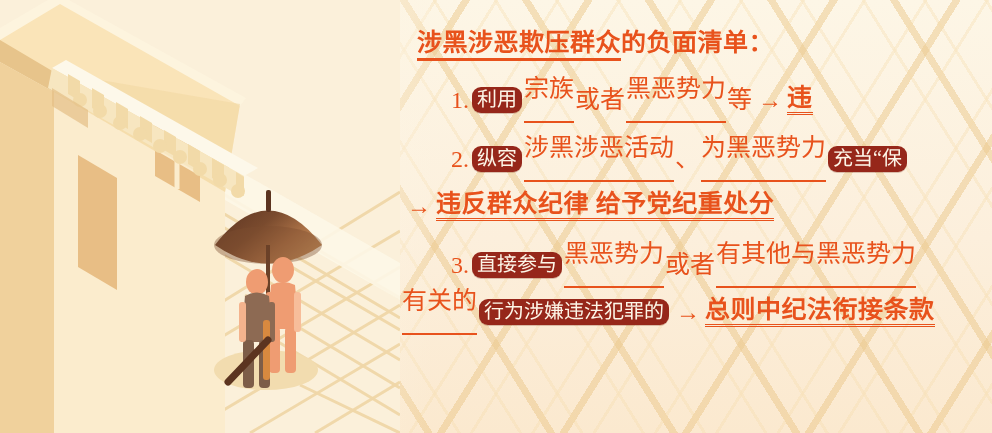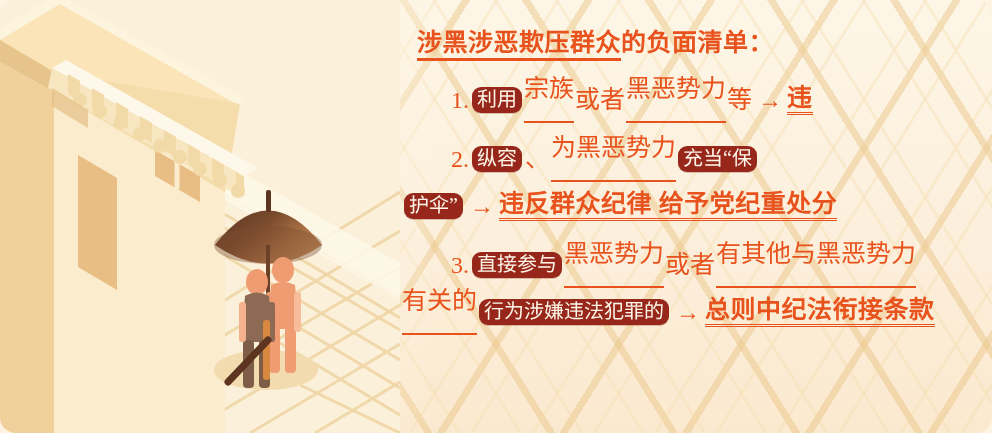--- a/index.html
+++ b/index.html
@@ -6,21 +6,20 @@
   html,body{margin:0;padding:0;}
   body{
     width:992px;height:433px;overflow:hidden;
     font-family:"Liberation Serif","DejaVu Serif",serif;
     background:#fdf3e0;
   }
   .poster{
     position:relative;width:992px;height:433px;overflow:hidden;
     background:
       linear-gradient(180deg,#fdf6e6 0%,#fcefdc 55%,#fbe9cf 100%);
-    border-radius: 16px;
   }
 
   
   .lattice{
     position:absolute;inset:0;
     background-image:
       repeating-linear-gradient(58deg,
         rgba(233,196,132,0.00) 0px,rgba(233,196,132,0.00) 48px,
         rgba(233,196,132,0.55) 48px,rgba(233,196,132,0.55) 55px,
         rgba(233,196,132,0.00) 55px,rgba(233,196,132,0.00) 104px),
@@ -253,26 +252,26 @@
           <span class="plain">或者</span>
           <span class="uline">黑恶势力</span>
           <span class="plain">等</span>
           <span class="arrow">→</span>
           <span class="strong">违</span>
       </div>
 
       <div class="ln indent" style="margin-top:12px;">
         <span class="num">2.</span>
           <span class="badge">纵容</span>
+          <span class="uline">涉黑涉恶活动</span>
           <span class="plain">、</span>
           <span class="uline">为黑恶势力</span>
           <span class="badge">充当“保</span>
       </div>
       <div class="ln flush">
-        <span class="badge">护伞”</span>
           <span class="arrow">→</span>
           <span class="strong">违反群众纪律  给予党纪重处分</span>
       </div>
 
       <div class="ln indent" style="margin-top:12px;">
         <span class="num">3.</span>
           <span class="badge">直接参与</span>
           <span class="uline">黑恶势力</span>
           <span class="plain">或者</span>
           <span class="uline">有其他与黑恶势力</span>

